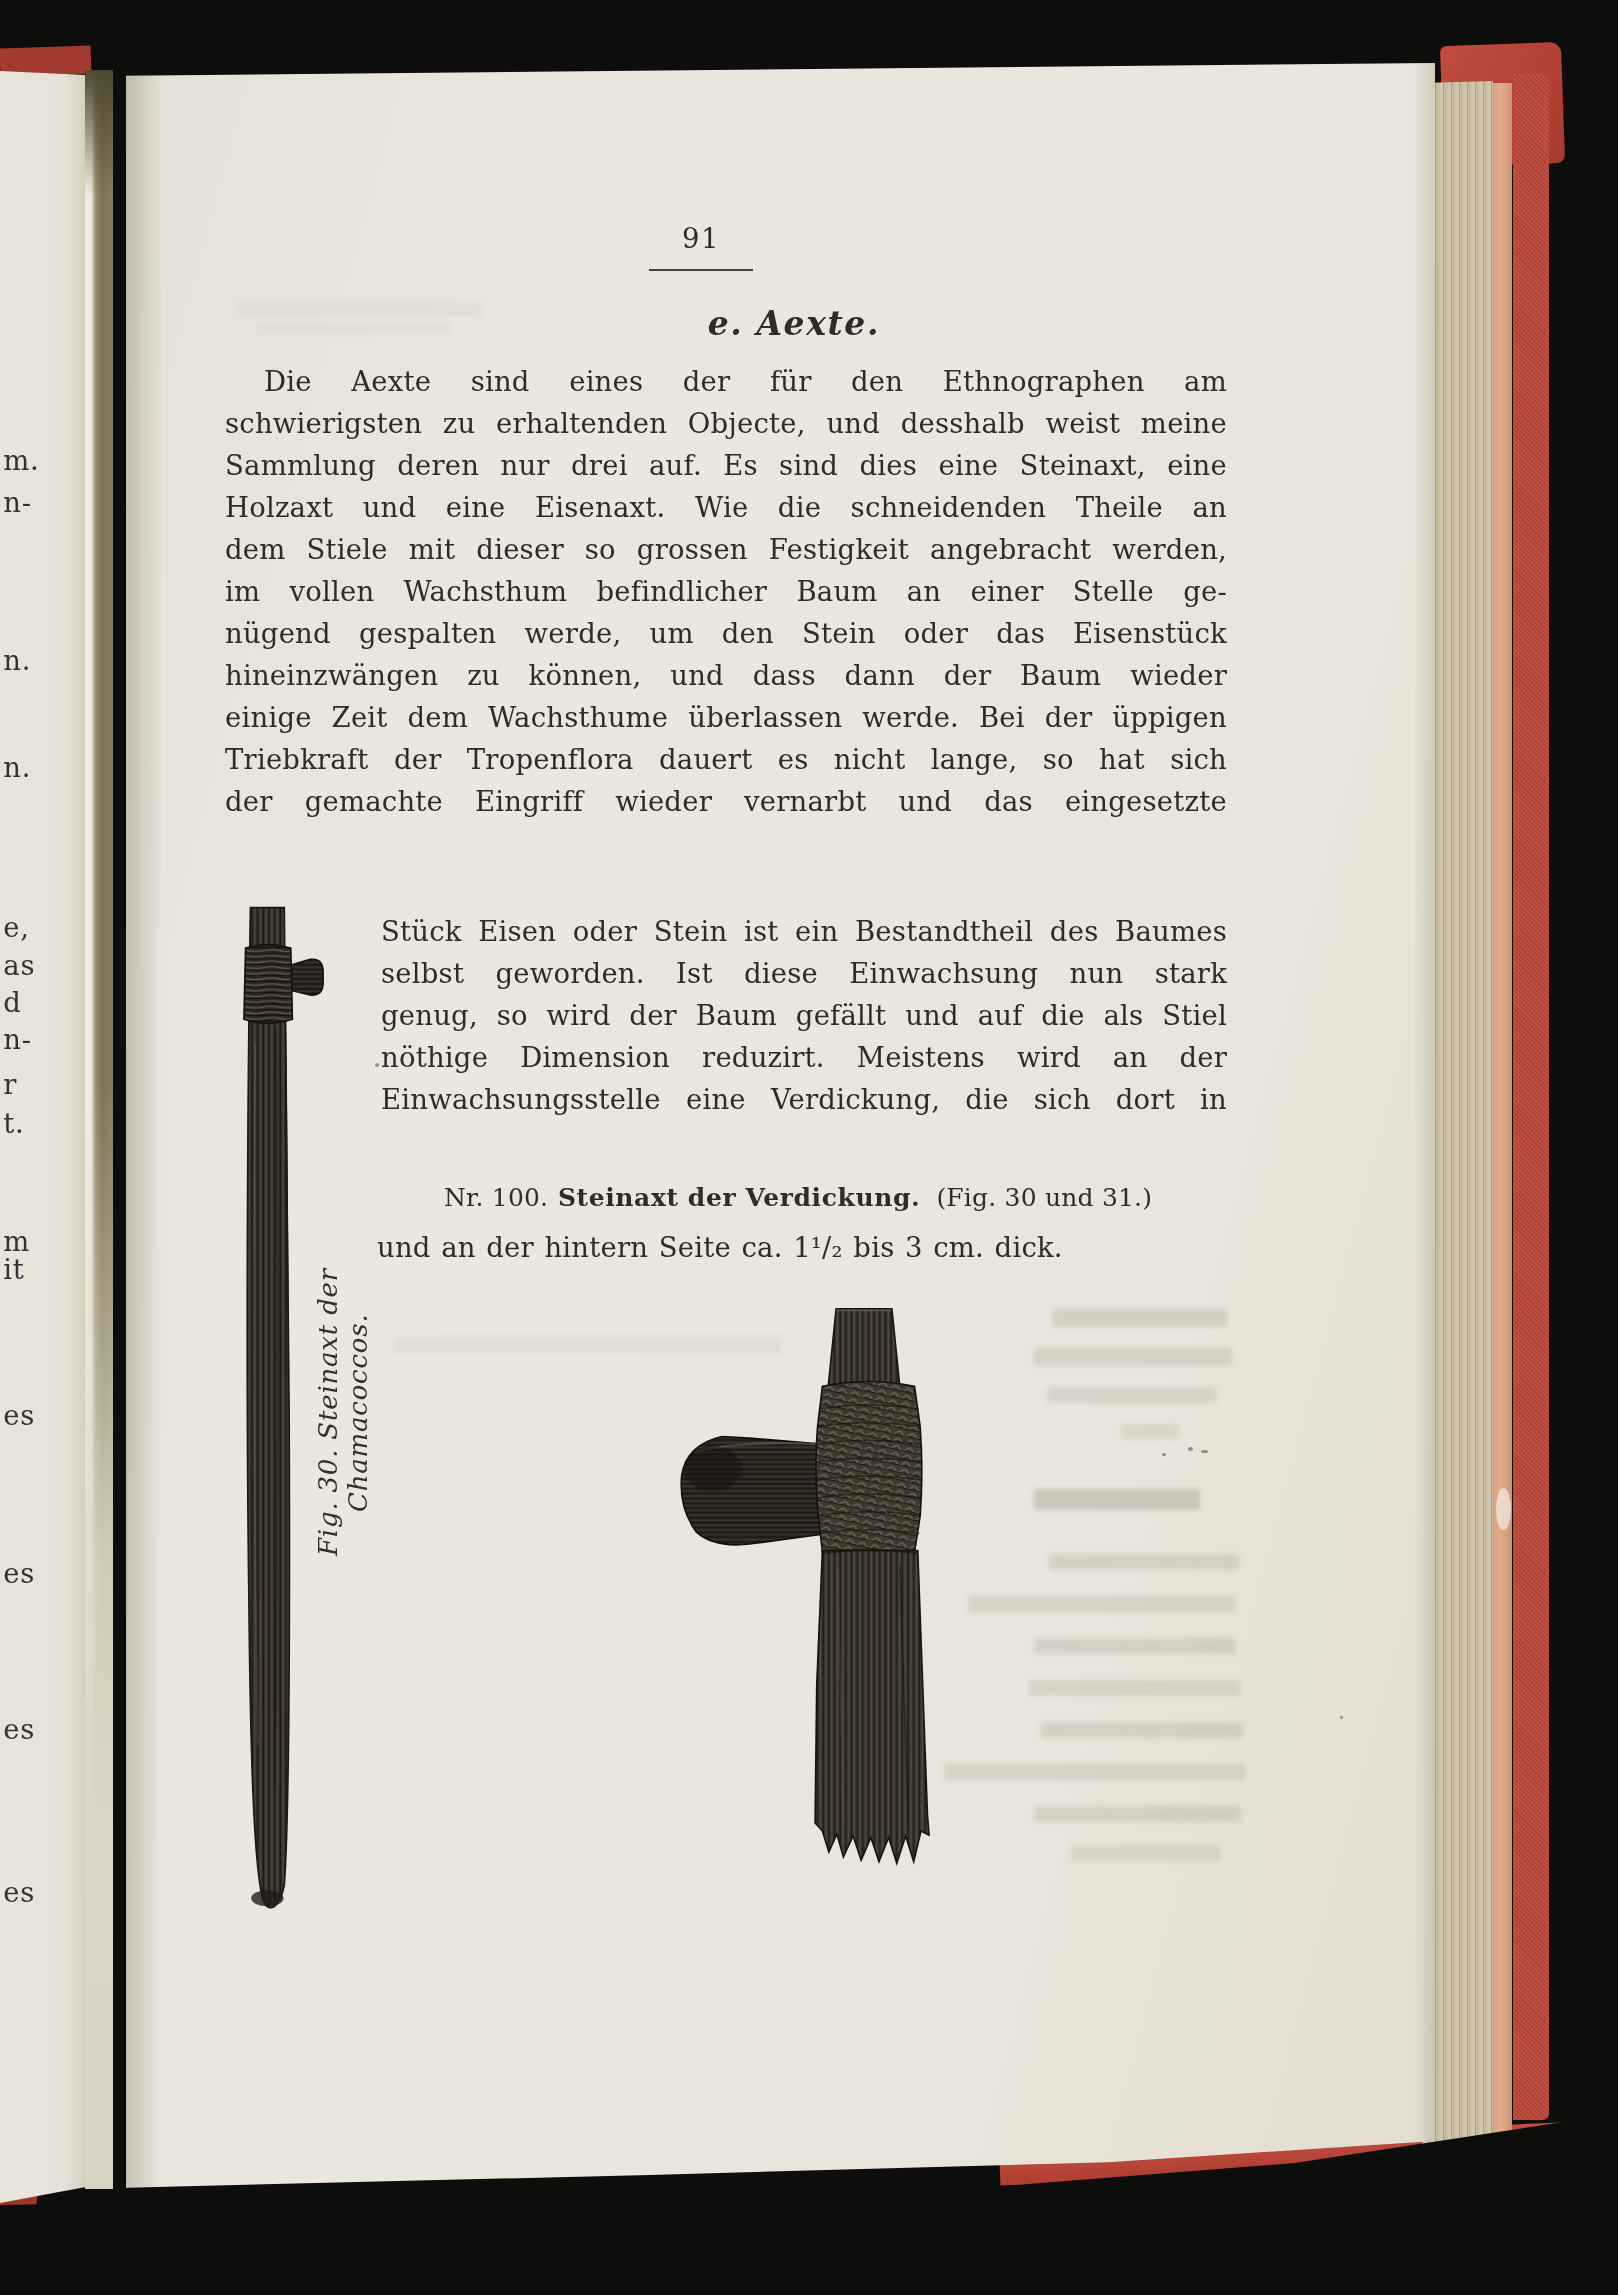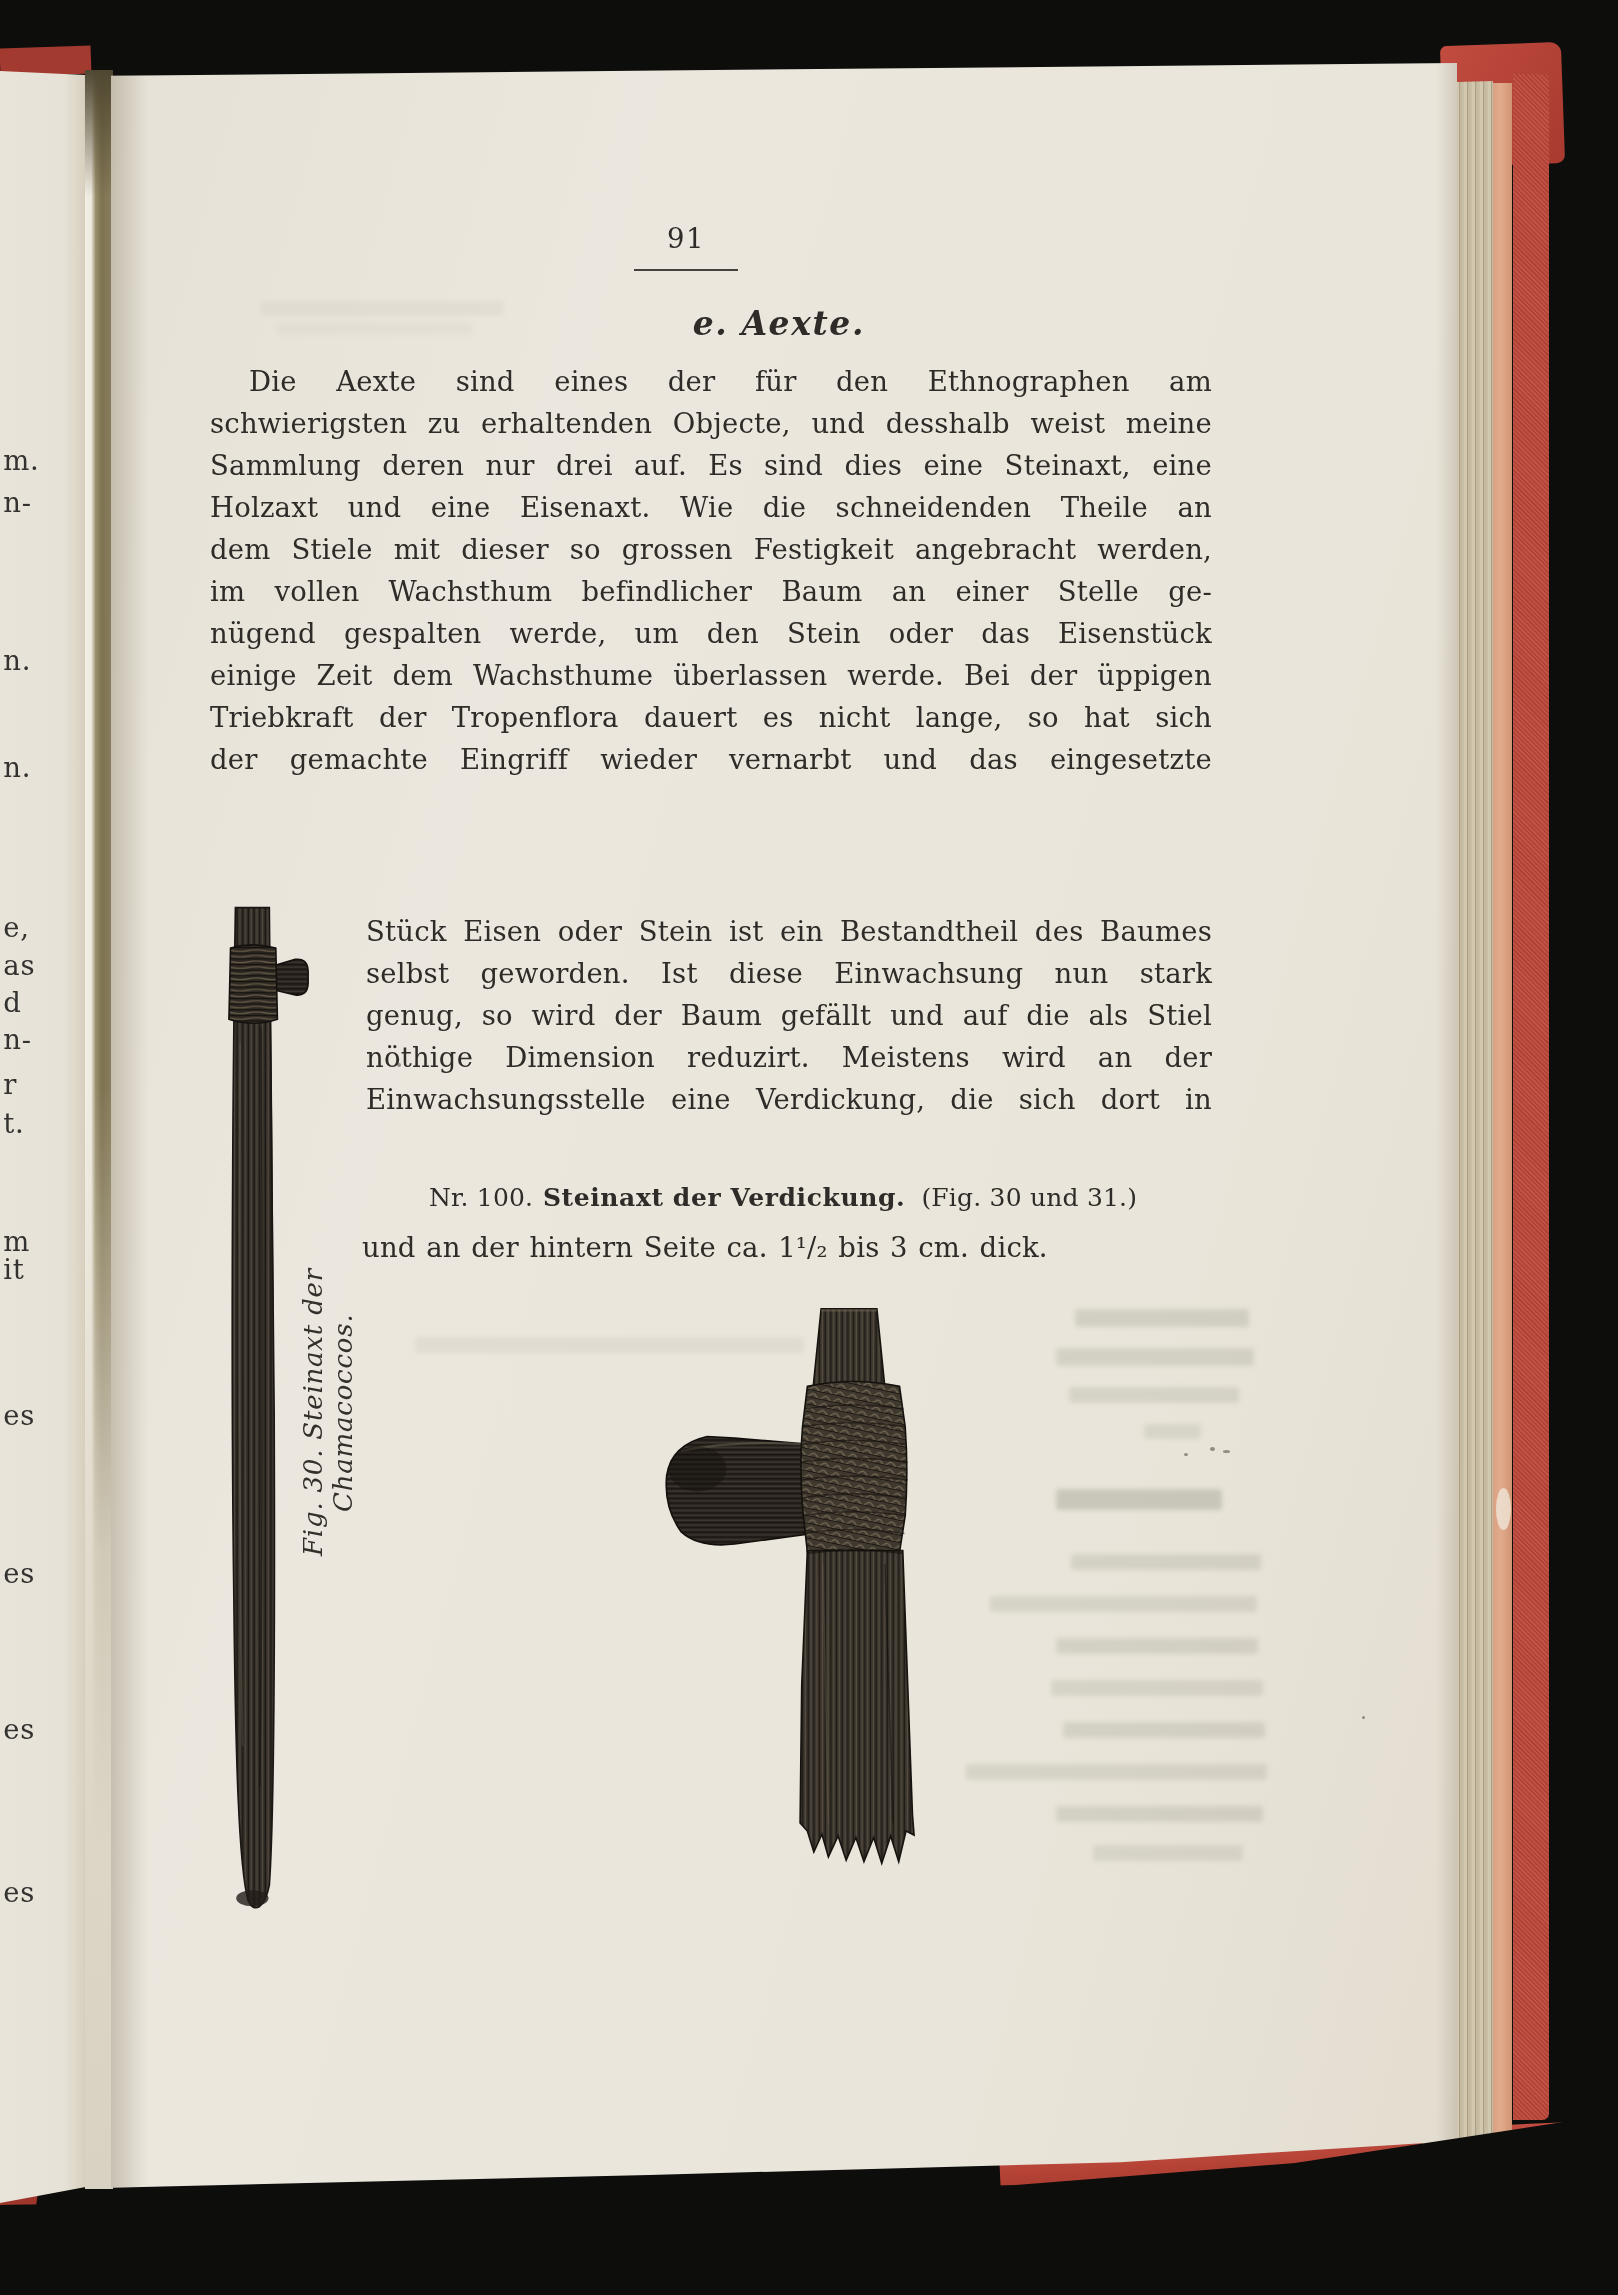--- a/index.html
+++ b/index.html
@@ -27,23 +27,23 @@
   .pink-band{left:1493px;top:83px;width:19.4px;height:2054px;
     background:linear-gradient(90deg,#d8a184,#e2ab8c 40%,#cf9474);}
   .fleck{left:1496px;top:1488px;width:14.6px;height:42px;background:#efe5d6;border-radius:50%;opacity:.8;}
   .red-strip{left:1513px;top:74px;width:36px;height:2046px;
     background:#bb4538;border-radius:0 8px 6.5px 0;}
   .red-strip:after{content:"";position:absolute;inset:0;
     background:repeating-linear-gradient(45deg,rgba(255,255,255,.07) 0 1.6px,rgba(0,0,0,.05) 1.6px 3.2px);}
   .black-bottom{left:0;top:0;width:1619px;height:2295px;background:#0d0d0c;
     clip-path:polygon(0 2205px,567px 2195px,1016px 2185px,1295px 2163px,1570px 2121px,1619px 2116px,1619px 2295px,0 2295px);}
   
-  .main-page{left:111px;top:63px;width:1309px;height:2129px;
+  .main-page{left:126px;top:63px;width:1309px;height:2129px;
     background:linear-gradient(105deg,#e6e1d6 0,#ece7de 28%,#eae5da 72%,#e3ddd0 100%);
-    clip-path:polygon(0 0.6%,100% 0,100% 97.6%,75% 98.6%,40% 99.2%,0 99.8%);padding-left:37px;}
+    clip-path:polygon(0 0.6%,100% 0,100% 97.6%,75% 98.6%,40% 99.2%,0 99.8%);}
   .main-page .edge-shade-l{position:absolute;left:0;top:0;bottom:0;width:37px;
     background:linear-gradient(90deg,rgba(114,103,75,.30),rgba(114,103,75,0));}
   .main-page .edge-shade-r{position:absolute;right:0;top:0;bottom:0;width:21px;
     background:linear-gradient(270deg,rgba(120,108,82,.22),rgba(120,108,82,0));}
   
   .ink{color:#2e2b28;}
   .page-num{left:525px;top:159px;width:100px;text-align:center;font-size:27.5px;letter-spacing:1.6px;}
   .page-num-rule{left:523px;top:206px;width:104px;height:2.4px;background:#45423c;}
   .section-heading{left:430px;top:241px;width:324px;text-align:right;
     font-size:33px;font-weight:bold;font-style:italic;letter-spacing:1.6px;}
@@ -118,20 +118,21 @@
   <div class="abs ink section-heading">e. Aexte.</div>
 
   <div class="abs ink para para1">
       <div class="jl ind">Die Aexte sind eines der für den Ethnographen am</div>
       <div class="jl">schwierigsten zu erhaltenden Objecte, und desshalb weist meine</div>
       <div class="jl">Sammlung deren nur drei auf. Es sind dies eine Steinaxt, eine</div>
       <div class="jl">Holzaxt und eine Eisenaxt. Wie die schneidenden Theile an</div>
       <div class="jl">dem Stiele mit dieser so grossen Festigkeit angebracht werden,</div>
       <div class="jl">im vollen Wachsthum befindlicher Baum an einer Stelle ge-</div>
       <div class="jl">nügend gespalten werde, um den Stein oder das Eisenstück</div>
+      <div class="jl">hineinzwängen zu können, und dass dann der Baum wieder</div>
       <div class="jl">einige Zeit dem Wachsthume überlassen werde. Bei der üppigen</div>
       <div class="jl">Triebkraft der Tropenflora dauert es nicht lange, so hat sich</div>
       <div class="jl">der gemachte Eingriff wieder vernarbt und das eingesetzte</div>
     </div>
 
   <div class="abs ink para para2">
       <div class="jl">Stück Eisen oder Stein ist ein Bestandtheil des Baumes</div>
       <div class="jl">selbst geworden. Ist diese Einwachsung nun stark</div>
       <div class="jl">genug, so wird der Baum gefällt und auf die als Stiel</div>
       <div class="jl">nöthige Dimension reduzirt. Meistens wird an der</div>

